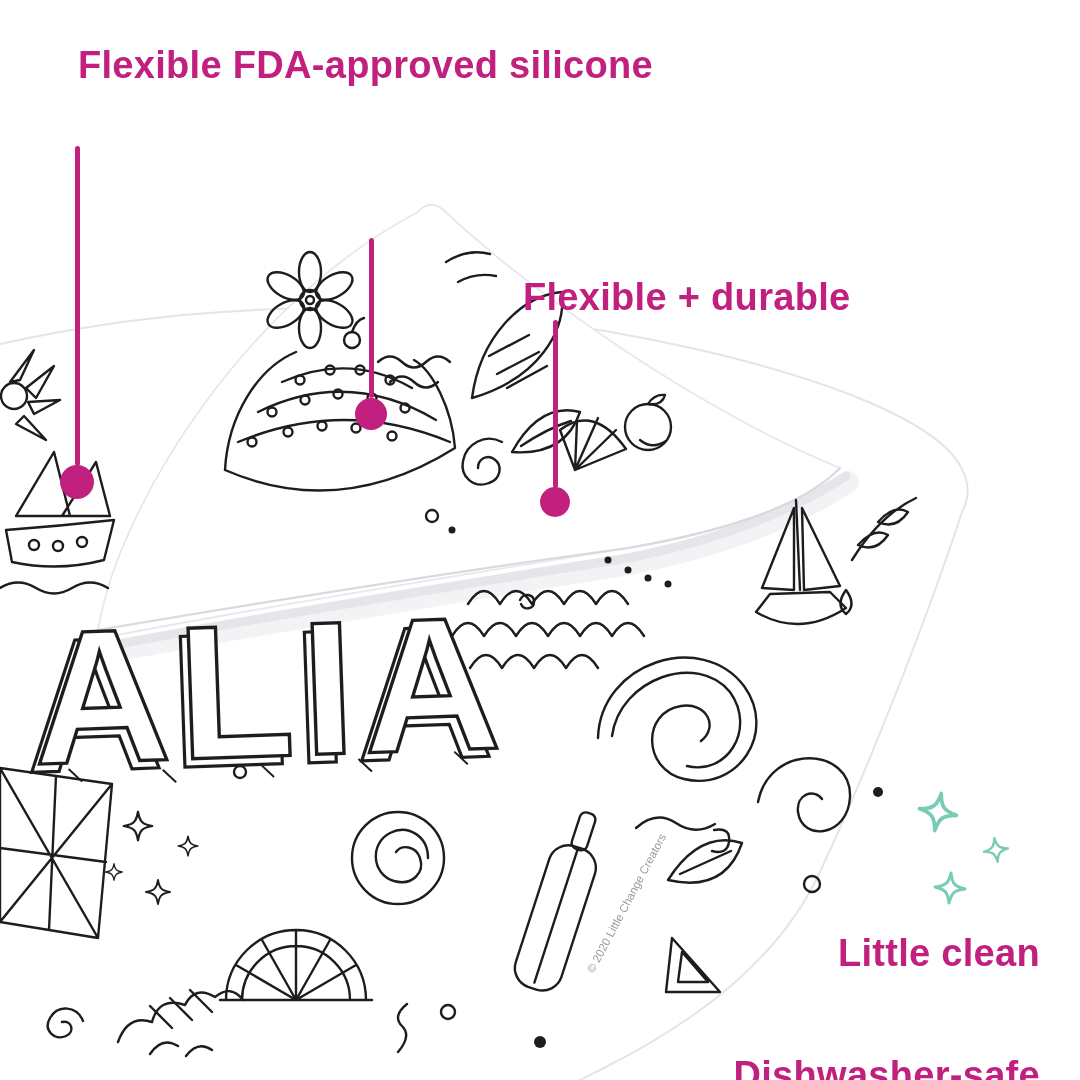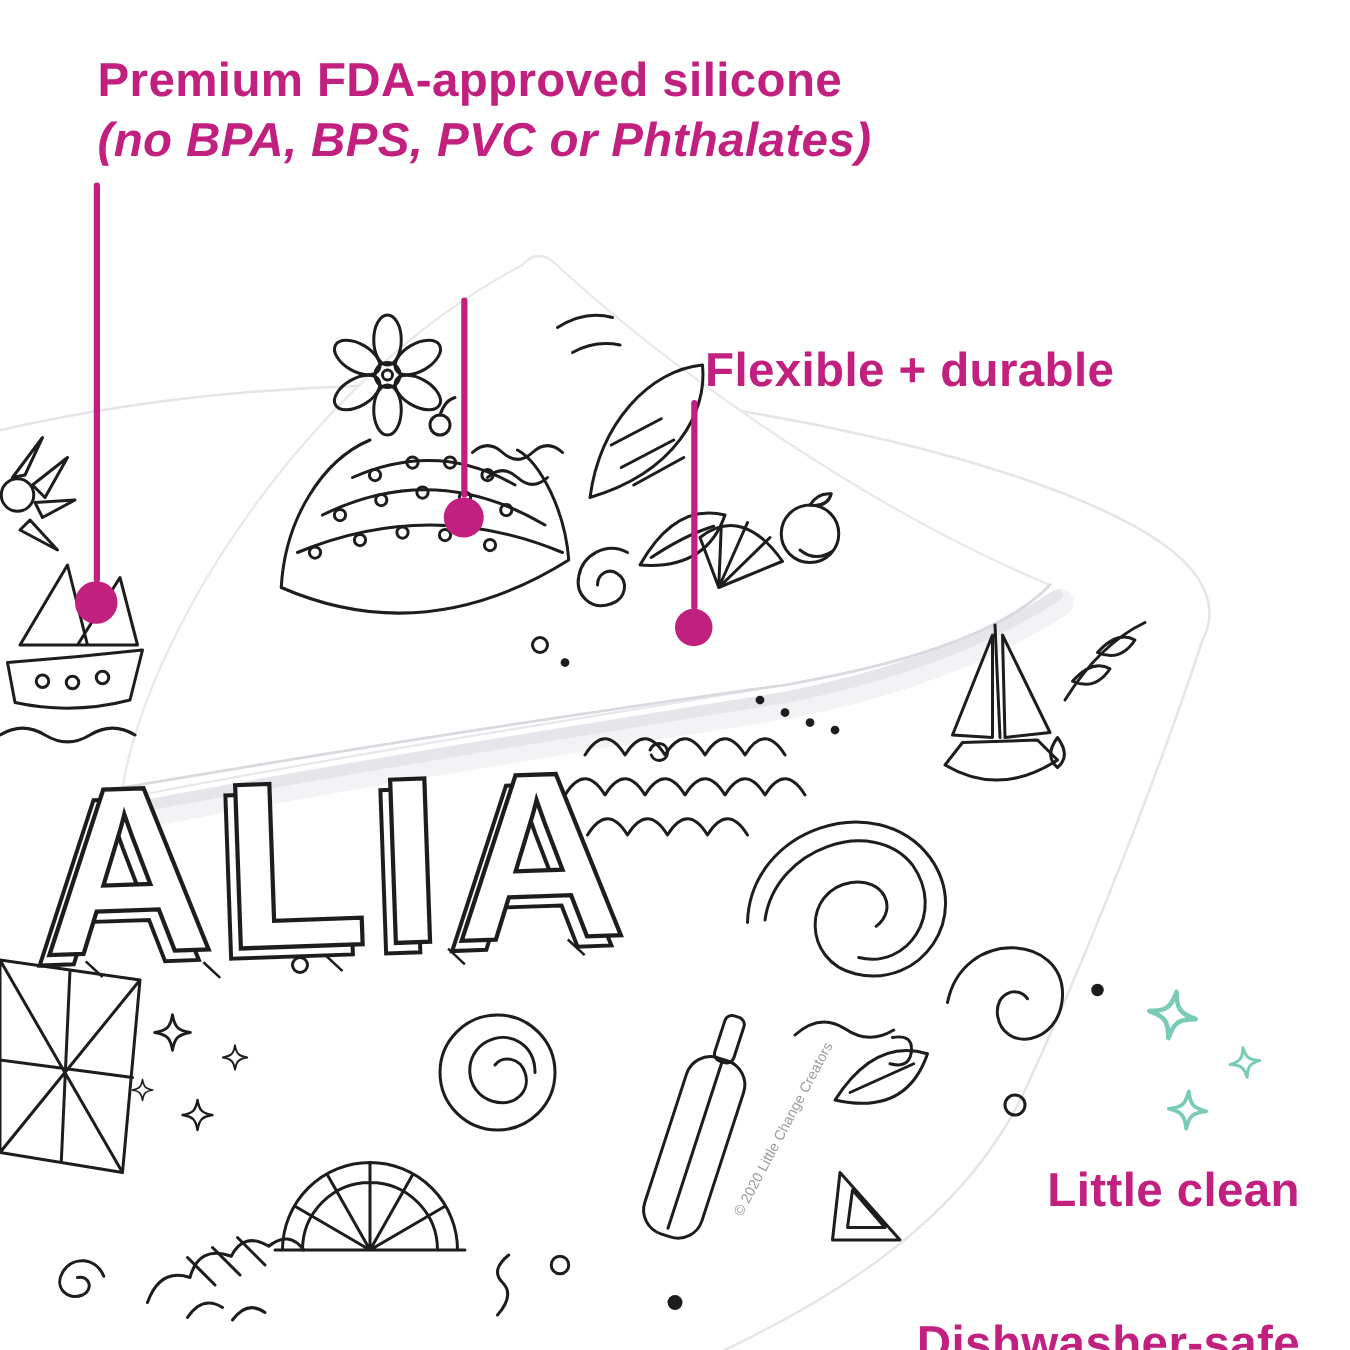--- a/index.html
+++ b/index.html
@@ -180,18 +180,17 @@
       <circle cx="555" cy="502" r="15"></circle>
     </g>
 
     <g stroke="#79cbb5" stroke-width="3" fill="none" stroke-linejoin="round">
       <path transform="translate(938,812) scale(1.25) rotate(10)" d="M0,-15 C1.8,-4.5 4.5,-1.8 15,0 C4.5,1.8 1.8,4.5 0,15 C-1.8,4.5 -4.5,1.8 -15,0 C-4.5,-1.8 -1.8,-4.5 0,-15 Z"></path>
       <path transform="translate(996,850) scale(0.8) rotate(-8)" d="M0,-15 C1.8,-4.5 4.5,-1.8 15,0 C4.5,1.8 1.8,4.5 0,15 C-1.8,4.5 -4.5,1.8 -15,0 C-4.5,-1.8 -1.8,-4.5 0,-15 Z"></path>
       <path transform="translate(950,888) scale(1.0) rotate(4)" d="M0,-15 C1.8,-4.5 4.5,-1.8 15,0 C4.5,1.8 1.8,4.5 0,15 C-1.8,4.5 -4.5,1.8 -15,0 C-4.5,-1.8 -1.8,-4.5 0,-15 Z"></path>
     </g>
   </svg>
 
-  <div class="label" style="left:78px;top:44px;">Premium FDA-approved silicone</div>
-  <div class="label italic" style="left:78px;top:92px;">(no BPA, BPS, PVC or Phthalates)</div>
-  <div class="label" style="left:564px;top:276px;">Flexible + durable</div>
+  <div class="label" style="left:78px;top:44px;">Flexible FDA-approved silicone</div>
+  <div class="label" style="left:523px;top:276px;">Flexible + durable</div>
   <div class="label" style="right:40px;top:932px;">Little clean</div>
   <div class="label" style="right:40px;top:1006px;margin-top:48px;">Dishwasher-safe</div>
 </div>
 
 </body></html>

